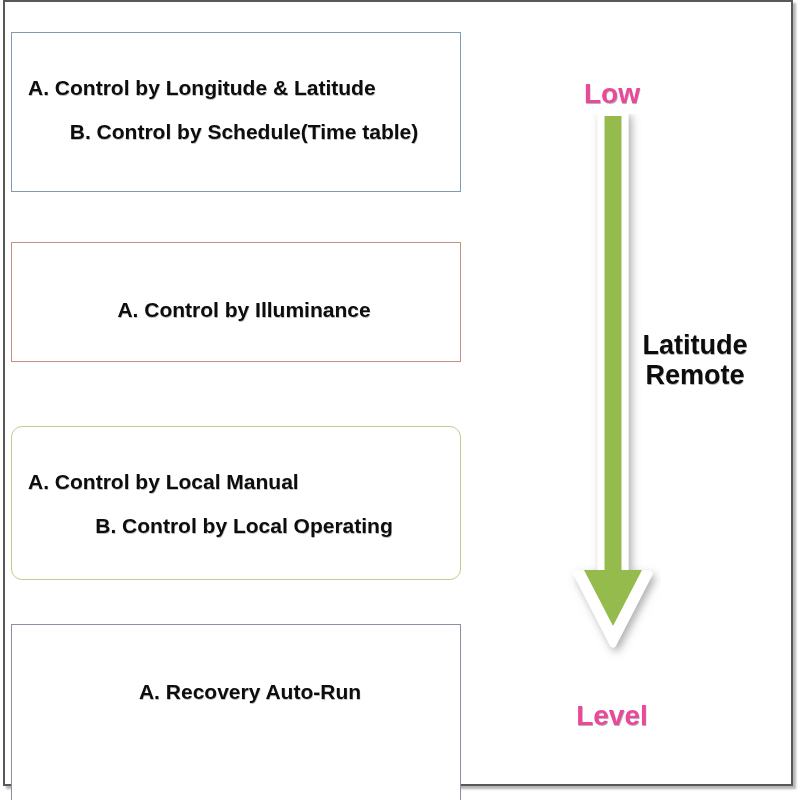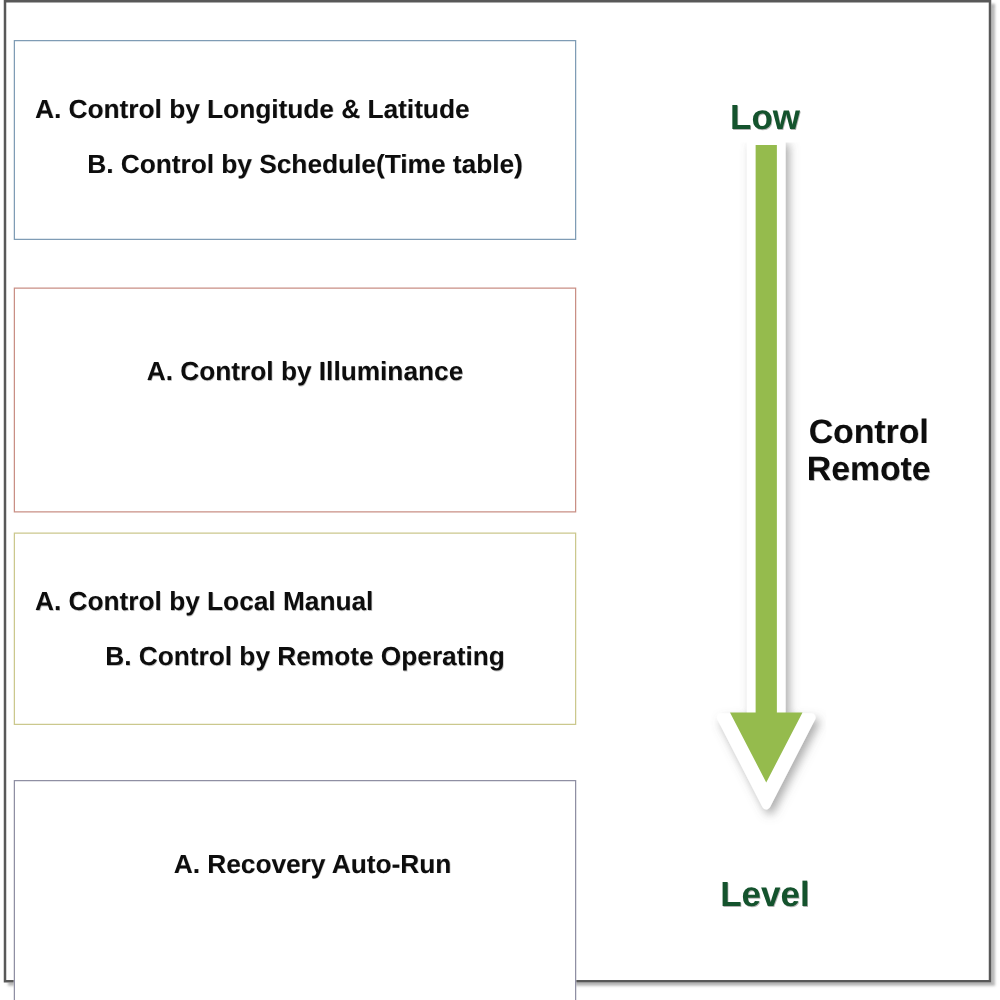--- a/index.html
+++ b/index.html
@@ -35,21 +35,21 @@
   
   .group-box {
     position: absolute;
     left: 6px;
     width: 450px;
     background: #ffffff;
     box-sizing: border-box;
     border: 1px solid #9aa4b0;
   }
   .group-box.box-1 { top: 30px;  height: 160px; border-color: #7f9cb5; }
-  .group-box.box-2 { top: 228px; height: 180px; border-color: #c98f85; }
+  .group-box.box-2 { top: 240px; height: 120px; border-color: #c98f85; }
   .group-box.box-3 { top: 424px; height: 154px; border-color: #cbc88d; }
   .group-box.box-4 { top: 622px; height: 191px; border-color: #8f8fa3; }
 
   .group-lines {
     position: absolute;
     left: 0;
     right: 0;
   }
   .box-1 .group-lines { top: 44px; }
   .box-2 .group-lines { top: 56px; }
@@ -76,21 +76,21 @@
     top: 0;
     width: 322px;
     height: 786px;
   }
 
   .priority-label {
     position: absolute;
     text-align: center;
     font-size: 28px;
     font-weight: bold;
-    color: #14532d;
+    color: #ec4899;
     white-space: nowrap;
     text-shadow: 0.6px 0.6px 0 rgba(0,0,0,0.3);
   }
   .label-low  { left: 72px; top: 76px;  width: 130px; }
   .label-high { left: 72px; top: 698px; width: 130px; }
 
   .priority-text {
     position: absolute;
     left: 140px;
     top: 328px;
@@ -124,24 +124,24 @@
         <div class="group-line">B.  Control by Schedule(Time table)</div>
       </div>
     </div>
 
     <div class="group-box box-2" style="border-color: rgb(201, 143, 133);">
       <div class="group-lines">
         <div class="group-line">A. Control by Illuminance</div>
       </div>
     </div>
 
-    <div class="group-box box-3" style="border-color: rgb(203, 200, 141);">
+    <div class="group-box box-3" style="border-color: rgb(203, 200, 141); border-radius: 11px;">
       <div class="group-lines">
         <div class="group-line">A. Control by Local Manual</div>
-        <div class="group-line">B. Control by Remote Operating</div>
+        <div class="group-line">B. Control by Local Operating</div>
       </div>
     </div>
 
     <div class="group-box box-4" style="border-color: rgb(143, 143, 163);">
       <div class="group-lines">
         <div class="group-line">A. Recovery Auto-Run</div>
       </div>
     </div>
 
     <div class="priority-panel">
@@ -156,21 +156,21 @@
         </defs>
         <g filter="url(#arrowShadow)">
 
           <path d="M 36 0 L 60 0 L 60 460 L 84 460 L 48 530 L 12 460 L 36 460 Z" fill="#ffffff" stroke="#ffffff" stroke-width="7" stroke-linejoin="round"></path>
 
           <path d="M 39.5 2 L 56.5 2 L 56.5 456 L 77 456 L 48 512 L 19 456 L 39.5 456 Z" fill="#95bb4e"></path>
         </g>
       </svg>
 
       <div class="priority-text">
-        <div>Control</div>
+        <div>Latitude</div>
         <div>Remote</div>
       </div>
 
       <div class="priority-label label-high">Level</div>
 
     </div>
 
   </div>
 </div>
 

